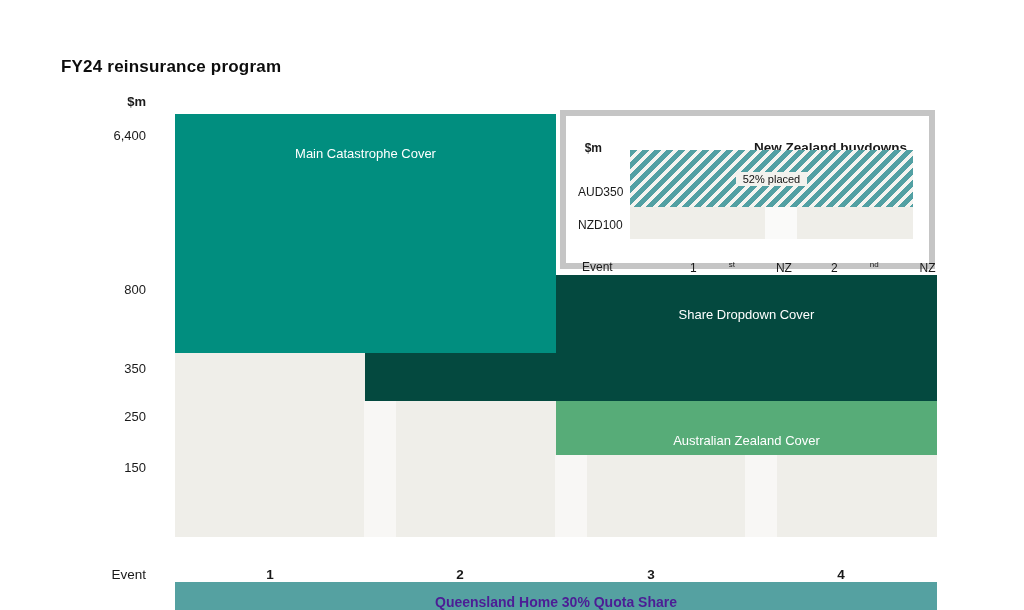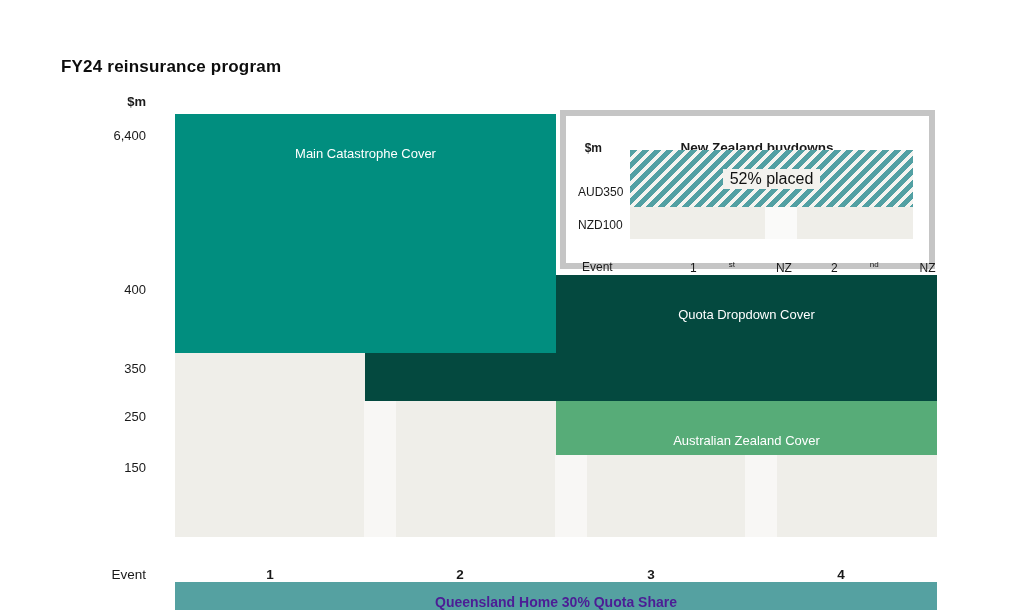--- a/index.html
+++ b/index.html
@@ -37,61 +37,61 @@
   .xtick-1 { left:198px; } .xtick-2 { left:388px; } .xtick-3 { left:579px; } .xtick-4 { left:769px; }
 
   .quota-bar { left:143px; top:550px; width:762px; height:40px; background:#55A1A1;
     display:flex; align-items:center; justify-content:center; color:#4c1d95; font-size:14px; font-weight:bold; }
 
   
   .inset { left:528px; top:78px; width:375px; height:159px; background:#ffffff;
     border:6px solid #C5C5C5; }
   .inset .abs { position:absolute; }
   .inset-unit { left:0; top:9px; width:52px; text-align:right; font-size:12px; font-weight:bold; }
-  .inset-title { left:45px; top:8px; width:292px; text-align:center; font-size:13.5px; font-weight:bold; }
+  .inset-title { left:65px; top:8px; width:292px; text-align:right; font-size:13.5px; font-weight:bold; }
   .inset-ytick { left:-4px; width:56px; text-align:right; font-size:12px; height:14px; line-height:14px; }
   .inset-aud { top:30px;margin-top:23px; } .inset-nzd { top:86px; }
   .nz-bar { left:64px; top:34px; width:283px; height:57px;
     background:repeating-linear-gradient(135deg, #52A0A3 0px, #52A0A3 5px, #F5F4F0 5px, #F5F4F0 8.5px);
     display:flex; align-items:center; justify-content:center; }
-  .placed-label { background:#F3F2EE; color:#111; font-size:16px; padding:1px 7px; }
+  .placed-label { background:#F3F2EE; color:#111; font-size:11px; padding:1px 7px; }
   .nz-gray { left:64px; top:91px; width:283px; height:31px; background:#EFEEE9; }
   .nz-divider { left:199px; top:91px; width:2px; height:31px; background:rgba(255,255,255,0.7); }
   .inset-x-label { left:0; top:128px; width:52px; text-align:right; font-size:12px; }
   .inset-xtick { top:128px; width:80px; text-align:center; font-size:12px; }
   .inset-xtick-1 { left:92px; } .inset-xtick-2 { left:233px; }
   .inset-xtick sup { font-size:8px; }
   .nz-suffix { margin-left:9px; }
 </style>
 </head>
 <body>
 
 <div id="canvas">
 
   <div class="abs chart-title">FY24 reinsurance program</div>
 
   <div class="abs y-unit">$m</div>
   <div class="abs ytick ytick-6400">6,400</div>
-  <div class="abs ytick ytick-500">400</div>
+  <div class="abs ytick ytick-500">800</div>
   <div class="abs ytick ytick-350">350</div>
   <div class="abs ytick ytick-250">250</div>
   <div class="abs ytick ytick-150">150</div>
 
   <div class="abs bg-gray-left"></div>
   <div class="abs bg-gray-right"></div>
   <div class="abs col-divider div-1"></div>
   <div class="abs col-divider div-2"></div>
   <div class="abs col-divider div-3"></div>
 
   <div class="abs block main-cover">
     <span>Main Catastrophe Cover</span>
   </div>
   <div class="abs block group-sub"></div>
   <div class="abs block group-cover">
-    <span>Quota Dropdown Cover</span>
+    <span>Share Dropdown Cover</span>
   </div>
   <div class="abs block aus-cover">
     <span>Australian Zealand Cover</span>
   </div>
 
   <div class="abs x-axis-label">Event</div>
   <div class="abs xtick xtick-1">1</div>
   <div class="abs xtick xtick-2">2</div>
   <div class="abs xtick xtick-3">3</div>
   <div class="abs xtick xtick-4">4</div>

